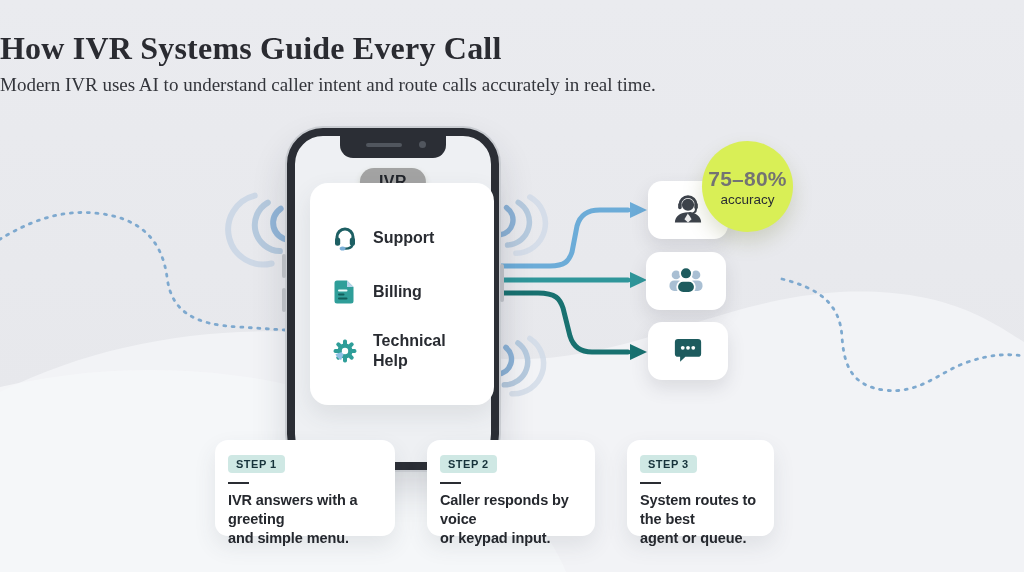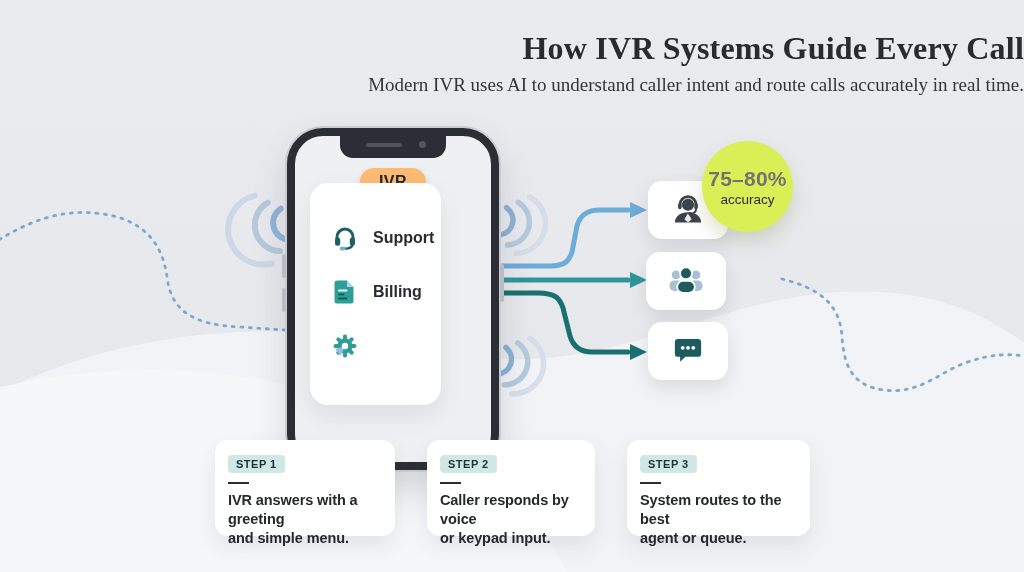--- a/index.html
+++ b/index.html
@@ -5,21 +5,21 @@
   * { margin:0; padding:0; box-sizing:border-box; }
   html,body { width:1024px; height:572px; overflow:hidden; }
   body {
     position:relative;
     font-family:"Liberation Sans", sans-serif;
     background:linear-gradient(180deg,#eaebef 0%,#e7e8ec 70%,#e9eaee 100%);
   }
   .layer { position:absolute; inset:0; width:1024px; height:572px; }
 
   
-  .header { position:absolute; top:30px; left:0; width:1024px; text-align:right; z-index:6; }
+  .header { position:absolute; top:30px; left:0; width:1024px; text-align:left; z-index:6; }
   .title {
     font-family:"Liberation Serif", serif;
     font-size:32px; font-weight:700; color:#2a2b31; letter-spacing:.2px;
   }
   .subtitle {
     font-family:"Liberation Serif", serif;
     font-size:19px; color:#33353b; margin-top:7px;
   }
 
   
@@ -34,26 +34,26 @@
   .btn-l2 { left:-13px; top:152px; width:4px; height:24px; }
   .btn-r1 { right:-13px; top:128px; width:4px; height:38px; }
   .notch {
     position:absolute; top:-1px; left:50%; transform:translateX(-50%);
     width:106px; height:23px; background:#2b2e35; border-radius:0 0 13px 13px;
   }
   .notch-speaker { position:absolute; left:26px; top:8px; width:36px; height:4px; background:#51565e; border-radius:2px; }
   .notch-camera  { position:absolute; right:20px; top:6px; width:7px; height:7px; background:#51565e; border-radius:50%; }
   .ivr-badge {
     position:absolute; top:32px; left:50%; transform:translateX(-50%);
-    background:#fdba74; color:#22252b; font-size:16px; font-weight:700;
+    background:#a3a3a3; color:#22252b; font-size:16px; font-weight:700;
     letter-spacing:.5px; padding:5px 19px; border-radius:16px;
     box-shadow:0 3px 6px rgba(90,100,40,.18);
   }
   .menu-card {
-    position:absolute; left:15px; top:47px; width:131px; height:222px;
+    position:absolute; left:15px; top:47px; width:184px; height:222px;
     background:#ffffff; border-radius:18px;
     box-shadow:0 10px 24px rgba(60,64,80,.10);
     padding:40px 0 0 20px; display:flex; flex-direction:column; gap:24px;
   }
   .menu-item { display:flex; align-items:center; gap:13px; }
   .menu-item .mi-icon { width:30px; height:30px; flex:0 0 30px; }
   .menu-item .mi-label {
     font-size:16px; font-weight:600; color:#282b31; line-height:1.25; max-width:92px;
   }
 
@@ -77,21 +77,21 @@
   .accuracy .value { font-size:21px; font-weight:800; color:#737373; letter-spacing:.2px; }
   .accuracy .label { font-size:13.5px; color:#2a2d33; margin-top:1px; }
 
   
   .step {
     position:absolute; top:440px; height:96px; background:#fff; border-radius:13px;
     box-shadow:0 10px 22px rgba(60,64,80,.10); padding:14px 13px; z-index:5;
   }
   #step-1 { left:215px; width:180px; }
   #step-2 { left:427px; width:168px; }
-  #step-3 { left:627px; width:183px; }
+  #step-3 { left:627px; width:147px; }
   .step-badge {
     display:inline-block; background:#cfe8e4; color:#17333b;
     font-size:11px; font-weight:700; letter-spacing:.5px;
     padding:3px 8px; border-radius:4px;
   }
   .step-dash { width:21px; height:2px; background:#2a2d33; margin:9px 0 7px; }
   .step-text {
     font-size:14.5px; line-height:1.32; color:#25282e; font-weight:700;
     white-space:pre-line; letter-spacing:-.1px;
   }
@@ -196,20 +196,21 @@
               <rect x="13" y="3.6" width="4" height="6" rx="1.7"></rect>
               <rect x="13" y="20.4" width="4" height="6" rx="1.7"></rect>
               <rect x="3.6" y="13" width="6" height="4" rx="1.7"></rect>
               <rect x="20.4" y="13" width="6" height="4" rx="1.7"></rect>
             </g>
           </g>
         </g>
         <path d="M15 15 L4.5 18.5 A11 11 0 0 0 10.5 25.5 z" fill="#8fc0e4" clip-path="url(#gearclip)"></path>
         <circle cx="15" cy="15" r="3.2" fill="#ffffff"></circle>
       </svg>
+      <span class="mi-label">Technical Help</span>
     </div>
   </div>
 </div>
 
 <div class="dest" id="dest-agent">
   <svg width="42" height="42" viewBox="0 0 40 40">
     <g fill="#3c424b">
       <circle cx="20" cy="15" r="5.8"></circle>
       <path d="M7.5 32c0-6.2 5.6-9.8 12.5-9.8S32.5 25.8 32.5 32z"></path>
     </g>

